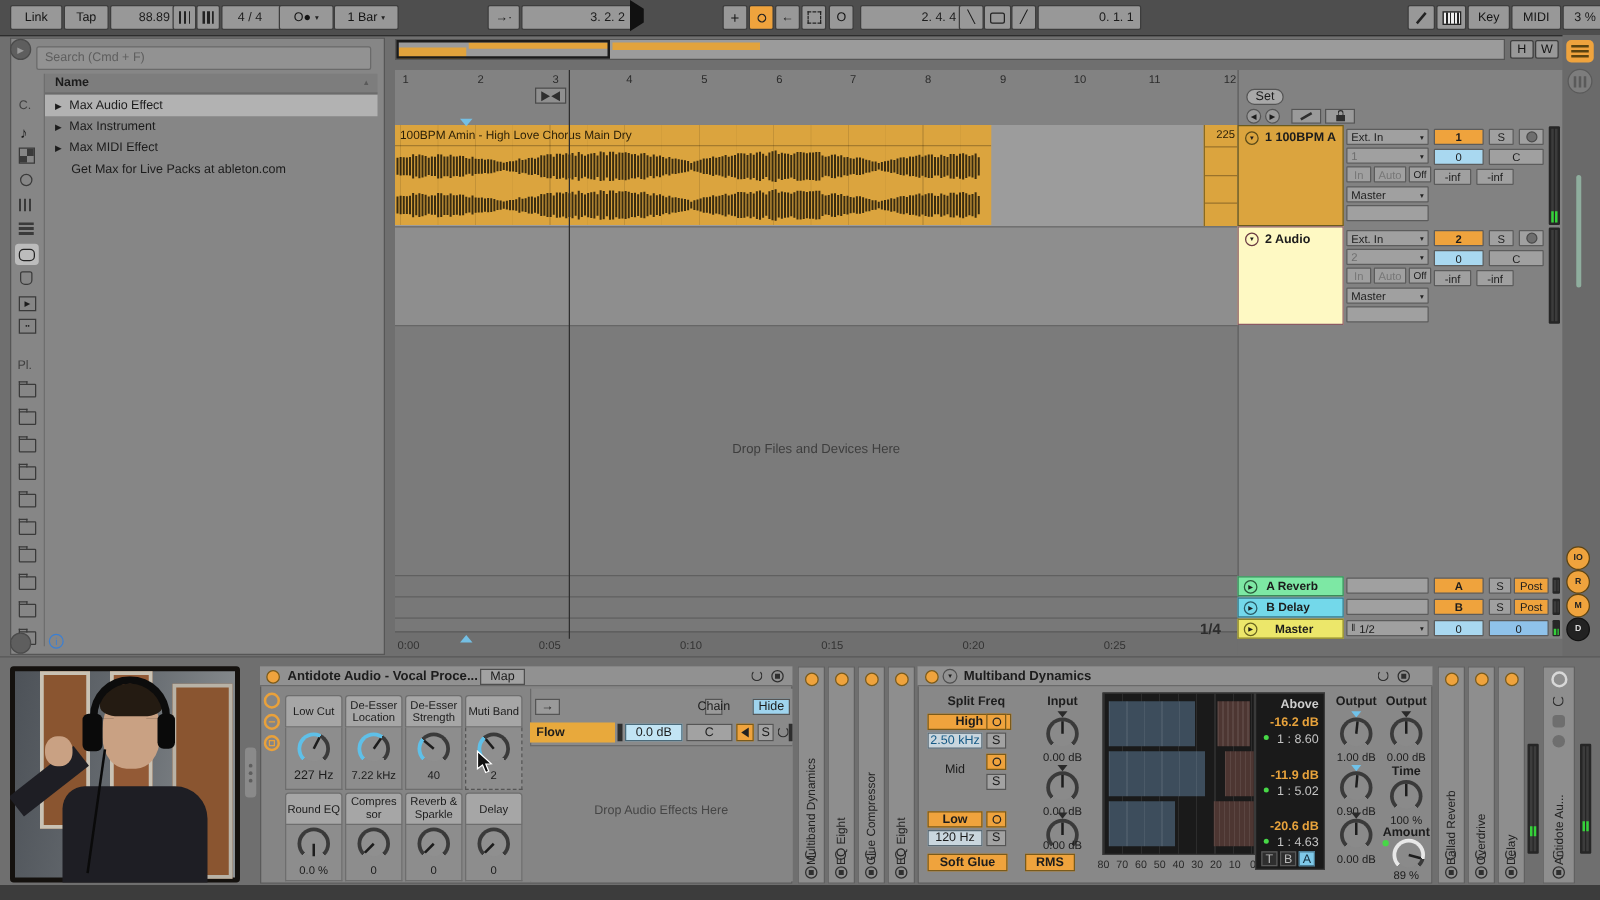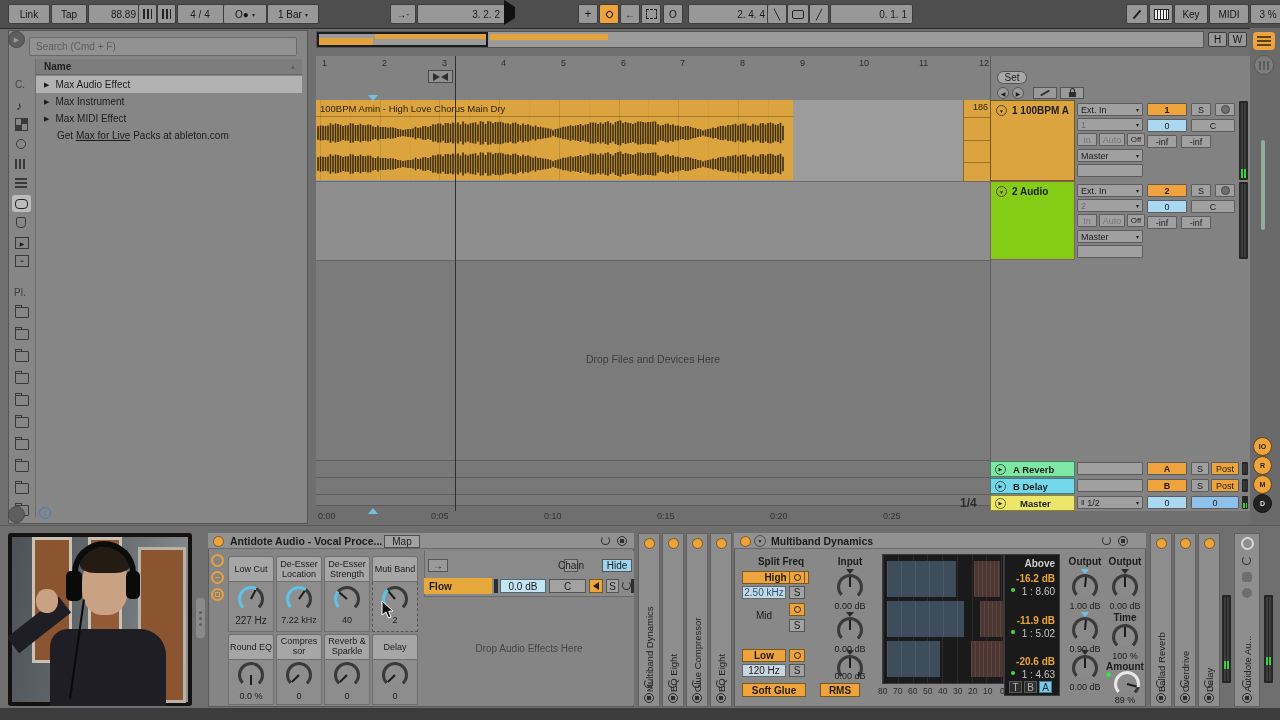--- a/index.html
+++ b/index.html
@@ -176,21 +176,21 @@
       </div>
       <div class="abs" style="left:0;top:51px;width:266px;height:17px;display:flex;align-items:center;padding-left:8px;box-sizing:border-box">
         <span style="font-size:7px;margin-right:6px">▶</span>
         <span>Max MIDI Effect</span>
       </div>
       <div class="abs" style="left:0;top:34px;width:266px;height:17px;display:flex;align-items:center;padding-left:8px;box-sizing:border-box">
         <span style="font-size:7px;margin-right:6px">▶</span>
         <span>Max Instrument</span>
       </div>
       <div class="abs" style="left:0;top:68px;width:266px;height:17px;display:flex;align-items:center;padding-left:21px;box-sizing:border-box;white-space:pre">
-        <span>Get </span><span style="text-decoration:underline">Max for Live</span><span> Packs at ableton.com</span>
+        <span>Get </span><span style="">Max for Live</span><span> Packs at ableton.com</span>
       </div>
     </div>
     <div class="abs" style="left:30px;top:476px;width:12px;height:12px;border-radius:50%;border:1.5px solid #3a7fd4;color:#3a7fd4;font-size:8px;display:flex;align-items:center;justify-content:center;box-sizing:border-box">i</div>
   </div>
   <div class="abs" style="left:8px;top:506px;width:15px;height:15px;border-radius:50%;background:#5e5e5e;border:1px solid #4a4a4a"></div>
   <div class="abs" style="left:8px;top:31px;width:15px;height:15px;border-radius:50%;background:#5e5e5e;border:1px solid #4a4a4a;display:flex;align-items:center;justify-content:center;color:#9a9a9a;font-size:7px">▶</div>
 
   <div class="abs" style="left:316px;top:31px;width:888px;height:17px;background:#9b9b9b;border:1px solid #555;box-sizing:border-box">
     <div class="abs" style="left:2px;top:6px;width:54px;height:9px;background:#e2a33c"></div>
     <div class="abs" style="left:58px;top:2px;width:112px;height:5px;background:#e2a33c"></div>
@@ -227,21 +227,21 @@
     <svg id="wf" width="477" height="63" style="position:absolute;left:0;top:17px">
       <path id="wfp1" stroke="#3a2c10" stroke-width="1.6" fill="none" d="M2.0 9.2L2.0 22.8M4.5 8.6L4.5 23.4M7.0 8.8L7.0 23.2M9.5 8.9L9.5 23.1M12.0 8.6L12.0 23.4M14.5 6.3L14.5 25.7M17.0 7.8L17.0 24.2M19.5 6.5L19.5 25.5M22.0 7.1L22.0 24.9M24.5 7.8L24.5 24.2M27.0 9.1L27.0 22.9M29.5 8.2L29.5 23.8M32.0 8.3L32.0 23.7M34.5 6.3L34.5 25.7M37.0 6.5L37.0 25.5M39.5 8.1L39.5 23.9M42.0 8.1L42.0 23.9M44.5 6.7L44.5 25.3M47.0 8.1L47.0 23.9M49.5 8.2L49.5 23.8M52.0 7.6L52.0 24.4M54.5 7.8L54.5 24.2M57.0 9.4L57.0 22.6M59.5 10.0L59.5 22.0M62.0 8.4L62.0 23.6M64.5 9.9L64.5 22.1M67.0 10.1L67.0 21.9M69.5 10.0L69.5 22.0M72.0 10.7L72.0 21.3M74.5 10.3L74.5 21.7M77.0 10.5L77.0 21.5M79.5 11.1L79.5 20.9M82.0 12.1L82.0 19.9M84.5 12.3L84.5 19.7M87.0 13.1L87.0 18.9M89.5 12.5L89.5 19.5M92.0 11.9L92.0 20.1M94.5 11.9L94.5 20.1M97.0 11.4L97.0 20.6M99.5 9.8L99.5 22.2M102.0 10.9L102.0 21.1M104.5 10.5L104.5 21.5M107.0 9.3L107.0 22.7M109.5 9.1L109.5 22.9M112.0 9.9L112.0 22.1M114.5 9.0L114.5 23.0M117.0 7.2L117.0 24.8M119.5 7.4L119.5 24.6M122.0 6.4L122.0 25.6M124.5 6.4L124.5 25.6M127.0 8.3L127.0 23.7M129.5 5.9L129.5 26.1M132.0 6.0L132.0 26.0M134.5 6.8L134.5 25.2M137.0 5.5L137.0 26.5M139.5 6.5L139.5 25.5M142.0 5.4L142.0 26.6M144.5 7.5L144.5 24.5M147.0 4.5L147.0 27.5M149.5 6.4L149.5 25.6M152.0 7.6L152.0 24.4M154.5 6.3L154.5 25.7M157.0 5.7L157.0 26.3M159.5 5.3L159.5 26.7M162.0 7.4L162.0 24.6M164.5 4.2L164.5 27.8M167.0 4.7L167.0 27.3M169.5 7.1L169.5 24.9M172.0 4.3L172.0 27.7M174.5 4.4L174.5 27.6M177.0 6.3L177.0 25.7M179.5 5.0L179.5 27.0M182.0 5.2L182.0 26.8M184.5 4.8L184.5 27.2M187.0 5.4L187.0 26.6M189.5 6.4L189.5 25.6M192.0 6.2L192.0 25.8M194.5 7.3L194.5 24.7M197.0 5.8L197.0 26.2M199.5 5.4L199.5 26.6M202.0 7.1L202.0 24.9M204.5 8.3L204.5 23.7M207.0 6.5L207.0 25.5M209.5 8.1L209.5 23.9M212.0 7.3L212.0 24.7M214.5 8.6L214.5 23.4M217.0 9.7L217.0 22.3M219.5 8.6L219.5 23.4M222.0 10.0L222.0 22.0M224.5 9.8L224.5 22.2M227.0 10.4L227.0 21.6M229.5 10.8L229.5 21.2M232.0 11.2L232.0 20.8M234.5 11.8L234.5 20.2M237.0 13.3L237.0 18.7M239.5 12.1L239.5 19.9M242.0 11.6L242.0 20.4M244.5 10.8L244.5 21.2M247.0 9.8L247.0 22.2M249.5 9.8L249.5 22.2M252.0 9.3L252.0 22.7M254.5 8.2L254.5 23.8M257.0 9.2L257.0 22.8M259.5 8.6L259.5 23.4M262.0 7.9L262.0 24.1M264.5 6.9L264.5 25.1M267.0 8.4L267.0 23.6M269.5 7.5L269.5 24.5M272.0 7.0L272.0 25.0M274.5 5.6L274.5 26.4M277.0 5.6L277.0 26.4M279.5 5.8L279.5 26.2M282.0 6.9L282.0 25.1M284.5 5.5L284.5 26.5M287.0 6.7L287.0 25.3M289.5 4.9L289.5 27.1M292.0 4.3L292.0 27.7M294.5 5.9L294.5 26.1M297.0 7.5L297.0 24.5M299.5 4.9L299.5 27.1M302.0 3.9L302.0 28.1M304.5 3.4L304.5 28.6M307.0 6.1L307.0 25.9M309.5 5.1L309.5 26.9M312.0 5.8L312.0 26.2M314.5 6.0L314.5 26.0M317.0 7.0L317.0 25.0M319.5 5.8L319.5 26.2M322.0 4.5L322.0 27.5M324.5 4.5L324.5 27.5M327.0 4.9L327.0 27.1M329.5 5.5L329.5 26.5M332.0 5.0L332.0 27.0M334.5 5.0L334.5 27.0M337.0 4.5L337.0 27.5M339.5 4.6L339.5 27.4M342.0 7.3L342.0 24.7M344.5 8.4L344.5 23.6M347.0 8.0L347.0 24.0M349.5 6.7L349.5 25.3M352.0 6.5L352.0 25.5M354.5 7.9L354.5 24.1M357.0 7.2L357.0 24.8M359.5 8.8L359.5 23.2M362.0 8.5L362.0 23.5M364.5 9.5L364.5 22.5M367.0 9.9L367.0 22.1M369.5 9.0L369.5 23.0M372.0 9.0L372.0 23.0M374.5 9.7L374.5 22.3M377.0 10.8L377.0 21.2M379.5 11.1L379.5 20.9M382.0 12.1L382.0 19.9M384.5 12.2L384.5 19.8M387.0 13.4L387.0 18.6M389.5 12.5L389.5 19.5M392.0 11.9L392.0 20.1M394.5 11.6L394.5 20.4M397.0 10.6L397.0 21.4M399.5 11.0L399.5 21.0M402.0 9.8L402.0 22.2M404.5 9.0L404.5 23.0M407.0 8.7L407.0 23.3M409.5 9.5L409.5 22.5M412.0 8.1L412.0 23.9M414.5 8.3L414.5 23.7M417.0 7.6L417.0 24.4M419.5 6.8L419.5 25.2M422.0 8.4L422.0 23.6M424.5 7.3L424.5 24.7M427.0 6.6L427.0 25.4M429.5 6.6L429.5 25.4M432.0 8.6L432.0 23.4M434.5 8.7L434.5 23.3M437.0 6.7L437.0 25.3M439.5 7.7L439.5 24.3M442.0 8.6L442.0 23.4M444.5 6.2L444.5 25.8M447.0 6.1L447.0 25.9M449.5 7.6L449.5 24.4M452.0 6.0L452.0 26.0M454.5 5.5L454.5 26.5M457.0 6.6L457.0 25.4M459.5 7.8L459.5 24.2M462.0 7.1L462.0 24.9M464.5 5.8L464.5 26.2M467.0 8.7L467.0 23.3"></path>
       <path id="wfp2" stroke="#3a2c10" stroke-width="1.6" fill="none" d="M2.0 40.2L2.0 53.8M4.5 39.6L4.5 54.4M7.0 39.8L7.0 54.2M9.5 39.9L9.5 54.1M12.0 39.6L12.0 54.4M14.5 37.3L14.5 56.7M17.0 38.8L17.0 55.2M19.5 37.5L19.5 56.5M22.0 38.1L22.0 55.9M24.5 38.8L24.5 55.2M27.0 40.1L27.0 53.9M29.5 39.2L29.5 54.8M32.0 39.3L32.0 54.7M34.5 37.3L34.5 56.7M37.0 37.5L37.0 56.5M39.5 39.1L39.5 54.9M42.0 39.1L42.0 54.9M44.5 37.7L44.5 56.3M47.0 39.1L47.0 54.9M49.5 39.2L49.5 54.8M52.0 38.6L52.0 55.4M54.5 38.8L54.5 55.2M57.0 40.4L57.0 53.6M59.5 41.0L59.5 53.0M62.0 39.4L62.0 54.6M64.5 40.9L64.5 53.1M67.0 41.1L67.0 52.9M69.5 41.0L69.5 53.0M72.0 41.7L72.0 52.3M74.5 41.3L74.5 52.7M77.0 41.5L77.0 52.5M79.5 42.1L79.5 51.9M82.0 43.1L82.0 50.9M84.5 43.3L84.5 50.7M87.0 44.1L87.0 49.9M89.5 43.5L89.5 50.5M92.0 42.9L92.0 51.1M94.5 42.9L94.5 51.1M97.0 42.4L97.0 51.6M99.5 40.8L99.5 53.2M102.0 41.9L102.0 52.1M104.5 41.5L104.5 52.5M107.0 40.3L107.0 53.7M109.5 40.1L109.5 53.9M112.0 40.9L112.0 53.1M114.5 40.0L114.5 54.0M117.0 38.2L117.0 55.8M119.5 38.4L119.5 55.6M122.0 37.4L122.0 56.6M124.5 37.4L124.5 56.6M127.0 39.3L127.0 54.7M129.5 36.9L129.5 57.1M132.0 37.0L132.0 57.0M134.5 37.8L134.5 56.2M137.0 36.5L137.0 57.5M139.5 37.5L139.5 56.5M142.0 36.4L142.0 57.6M144.5 38.5L144.5 55.5M147.0 35.5L147.0 58.5M149.5 37.4L149.5 56.6M152.0 38.6L152.0 55.4M154.5 37.3L154.5 56.7M157.0 36.7L157.0 57.3M159.5 36.3L159.5 57.7M162.0 38.4L162.0 55.6M164.5 35.2L164.5 58.8M167.0 35.7L167.0 58.3M169.5 38.1L169.5 55.9M172.0 35.3L172.0 58.7M174.5 35.4L174.5 58.6M177.0 37.3L177.0 56.7M179.5 36.0L179.5 58.0M182.0 36.2L182.0 57.8M184.5 35.8L184.5 58.2M187.0 36.4L187.0 57.6M189.5 37.4L189.5 56.6M192.0 37.2L192.0 56.8M194.5 38.3L194.5 55.7M197.0 36.8L197.0 57.2M199.5 36.4L199.5 57.6M202.0 38.1L202.0 55.9M204.5 39.3L204.5 54.7M207.0 37.5L207.0 56.5M209.5 39.1L209.5 54.9M212.0 38.3L212.0 55.7M214.5 39.6L214.5 54.4M217.0 40.7L217.0 53.3M219.5 39.6L219.5 54.4M222.0 41.0L222.0 53.0M224.5 40.8L224.5 53.2M227.0 41.4L227.0 52.6M229.5 41.8L229.5 52.2M232.0 42.2L232.0 51.8M234.5 42.8L234.5 51.2M237.0 44.3L237.0 49.7M239.5 43.1L239.5 50.9M242.0 42.6L242.0 51.4M244.5 41.8L244.5 52.2M247.0 40.8L247.0 53.2M249.5 40.8L249.5 53.2M252.0 40.3L252.0 53.7M254.5 39.2L254.5 54.8M257.0 40.2L257.0 53.8M259.5 39.6L259.5 54.4M262.0 38.9L262.0 55.1M264.5 37.9L264.5 56.1M267.0 39.4L267.0 54.6M269.5 38.5L269.5 55.5M272.0 38.0L272.0 56.0M274.5 36.6L274.5 57.4M277.0 36.6L277.0 57.4M279.5 36.8L279.5 57.2M282.0 37.9L282.0 56.1M284.5 36.5L284.5 57.5M287.0 37.7L287.0 56.3M289.5 35.9L289.5 58.1M292.0 35.3L292.0 58.7M294.5 36.9L294.5 57.1M297.0 38.5L297.0 55.5M299.5 35.9L299.5 58.1M302.0 34.9L302.0 59.1M304.5 34.4L304.5 59.6M307.0 37.1L307.0 56.9M309.5 36.1L309.5 57.9M312.0 36.8L312.0 57.2M314.5 37.0L314.5 57.0M317.0 38.0L317.0 56.0M319.5 36.8L319.5 57.2M322.0 35.5L322.0 58.5M324.5 35.5L324.5 58.5M327.0 35.9L327.0 58.1M329.5 36.5L329.5 57.5M332.0 36.0L332.0 58.0M334.5 36.0L334.5 58.0M337.0 35.5L337.0 58.5M339.5 35.6L339.5 58.4M342.0 38.3L342.0 55.7M344.5 39.4L344.5 54.6M347.0 39.0L347.0 55.0M349.5 37.7L349.5 56.3M352.0 37.5L352.0 56.5M354.5 38.9L354.5 55.1M357.0 38.2L357.0 55.8M359.5 39.8L359.5 54.2M362.0 39.5L362.0 54.5M364.5 40.5L364.5 53.5M367.0 40.9L367.0 53.1M369.5 40.0L369.5 54.0M372.0 40.0L372.0 54.0M374.5 40.7L374.5 53.3M377.0 41.8L377.0 52.2M379.5 42.1L379.5 51.9M382.0 43.1L382.0 50.9M384.5 43.2L384.5 50.8M387.0 44.4L387.0 49.6M389.5 43.5L389.5 50.5M392.0 42.9L392.0 51.1M394.5 42.6L394.5 51.4M397.0 41.6L397.0 52.4M399.5 42.0L399.5 52.0M402.0 40.8L402.0 53.2M404.5 40.0L404.5 54.0M407.0 39.7L407.0 54.3M409.5 40.5L409.5 53.5M412.0 39.1L412.0 54.9M414.5 39.3L414.5 54.7M417.0 38.6L417.0 55.4M419.5 37.8L419.5 56.2M422.0 39.4L422.0 54.6M424.5 38.3L424.5 55.7M427.0 37.6L427.0 56.4M429.5 37.6L429.5 56.4M432.0 39.6L432.0 54.4M434.5 39.7L434.5 54.3M437.0 37.7L437.0 56.3M439.5 38.7L439.5 55.3M442.0 39.6L442.0 54.4M444.5 37.2L444.5 56.8M447.0 37.1L447.0 56.9M449.5 38.6L449.5 55.4M452.0 37.0L452.0 57.0M454.5 36.5L454.5 57.5M457.0 37.6L457.0 56.4M459.5 38.8L459.5 55.2M462.0 38.1L462.0 55.9M464.5 36.8L464.5 57.2M467.0 39.7L467.0 54.3"></path>
     </svg>
     <div class="abs glines" style="left:4px;top:0;width:473px;height:80px;opacity:.5"></div>
   </div>
 
   <div class="abs" style="left:368px;top:95px;width:0;height:0;border-left:5px solid transparent;border-right:5px solid transparent;border-top:6px solid #74bfe4"></div>
 
   <div class="abs" style="left:963px;top:100px;width:27px;height:81px;background:#dba43e;border-left:1px solid #8a6a20;box-sizing:border-box">
-    <div class="abs" style="right:2px;top:2px;font-size:9px;color:#2a1f08">186</div>
+    <div class="abs" style="right:2px;top:2px;font-size:9px;color:#2a1f08">225</div>
     <div class="abs" style="left:0;top:17px;width:27px;height:1px;background:rgba(0,0,0,.3)"></div>
     <div class="abs" style="left:0;top:40px;width:27px;height:1px;background:rgba(0,0,0,.3)"></div>
     <div class="abs" style="left:0;top:62px;width:27px;height:1px;background:rgba(0,0,0,.3)"></div>
   </div>
 
   <div class="abs glines" style="left:316px;top:181px;width:674px;height:79px;background:#8e8e8e;border-top:1px solid #6a6a6a;box-sizing:border-box"></div>
 
   <div class="abs glines" style="left:316px;top:260px;width:674px;height:200px;background:#7b7b7b;border-top:1px solid #666;box-sizing:border-box">
     <div class="abs" style="left:0;top:92px;width:674px;text-align:center;color:#3e3e3e;font-size:10.5px">Drop Files and Devices Here</div>
   </div>
@@ -303,21 +303,21 @@
   <div class="tb tbc" style="left:1191px;top:119px;width:44px">C</div>
   <div class="tb tbc" style="left:1147px;top:135px;width:30px">-inf</div>
   <div class="tb tbc" style="left:1181px;top:135px;width:30px">-inf</div>
   <div class="meterV" style="left:1239px;top:101px;width:9px;height:79px">
     <span class="mb" style="left:2px"></span>
       <span class="mb" style="left:5px"></span>
     <span class="mg" style="left:2px;bottom:2px;height:9px"></span>
       <span class="mg" style="left:5px;bottom:2px;height:9px"></span>
   </div>
 
-  <div class="abs" style="left:990px;top:181px;width:85px;height:79px;background:#84cc16;border:1px solid #8a5a64;box-sizing:border-box">
+  <div class="abs" style="left:990px;top:181px;width:85px;height:79px;background:#fef9c3;border:1px solid #8a5a64;box-sizing:border-box">
     <div class="abs" style="left:5px;top:4px;width:11px;height:11px;border-radius:50%;border:1px solid #6a3a42;display:flex;align-items:center;justify-content:center;font-size:5px;box-sizing:border-box">▼</div>
     <div class="abs" style="left:21px;top:4px;font-weight:bold;font-size:10px">2 Audio</div>
   </div>
   <div class="tb tbr" style="left:1077px;top:184px;width:66px">
       <span>Ext. In</span>
       <span class="dd">▾</span>
     </div>
   <div class="tb tbr" style="left:1077px;top:199px;width:66px;color:#6e6e6e">
       <span>2</span>
       <span class="dd">▾</span>

